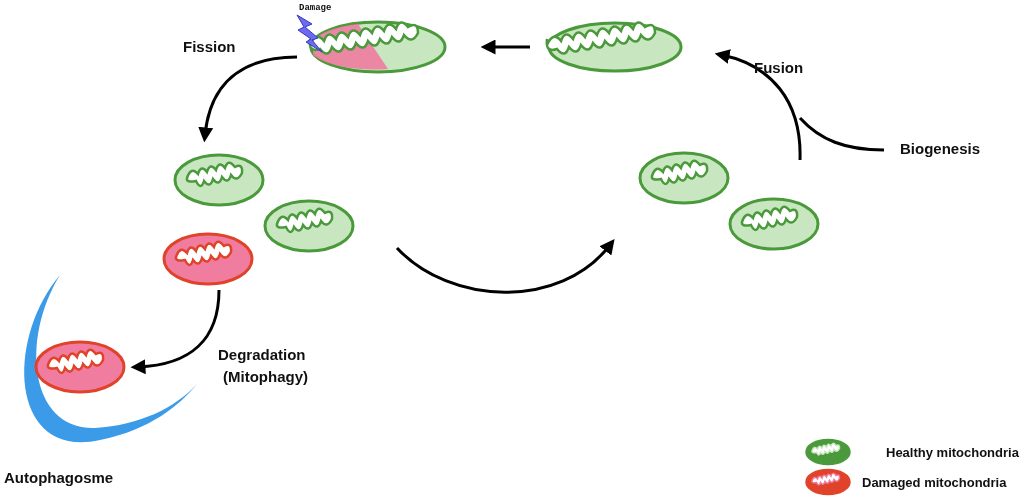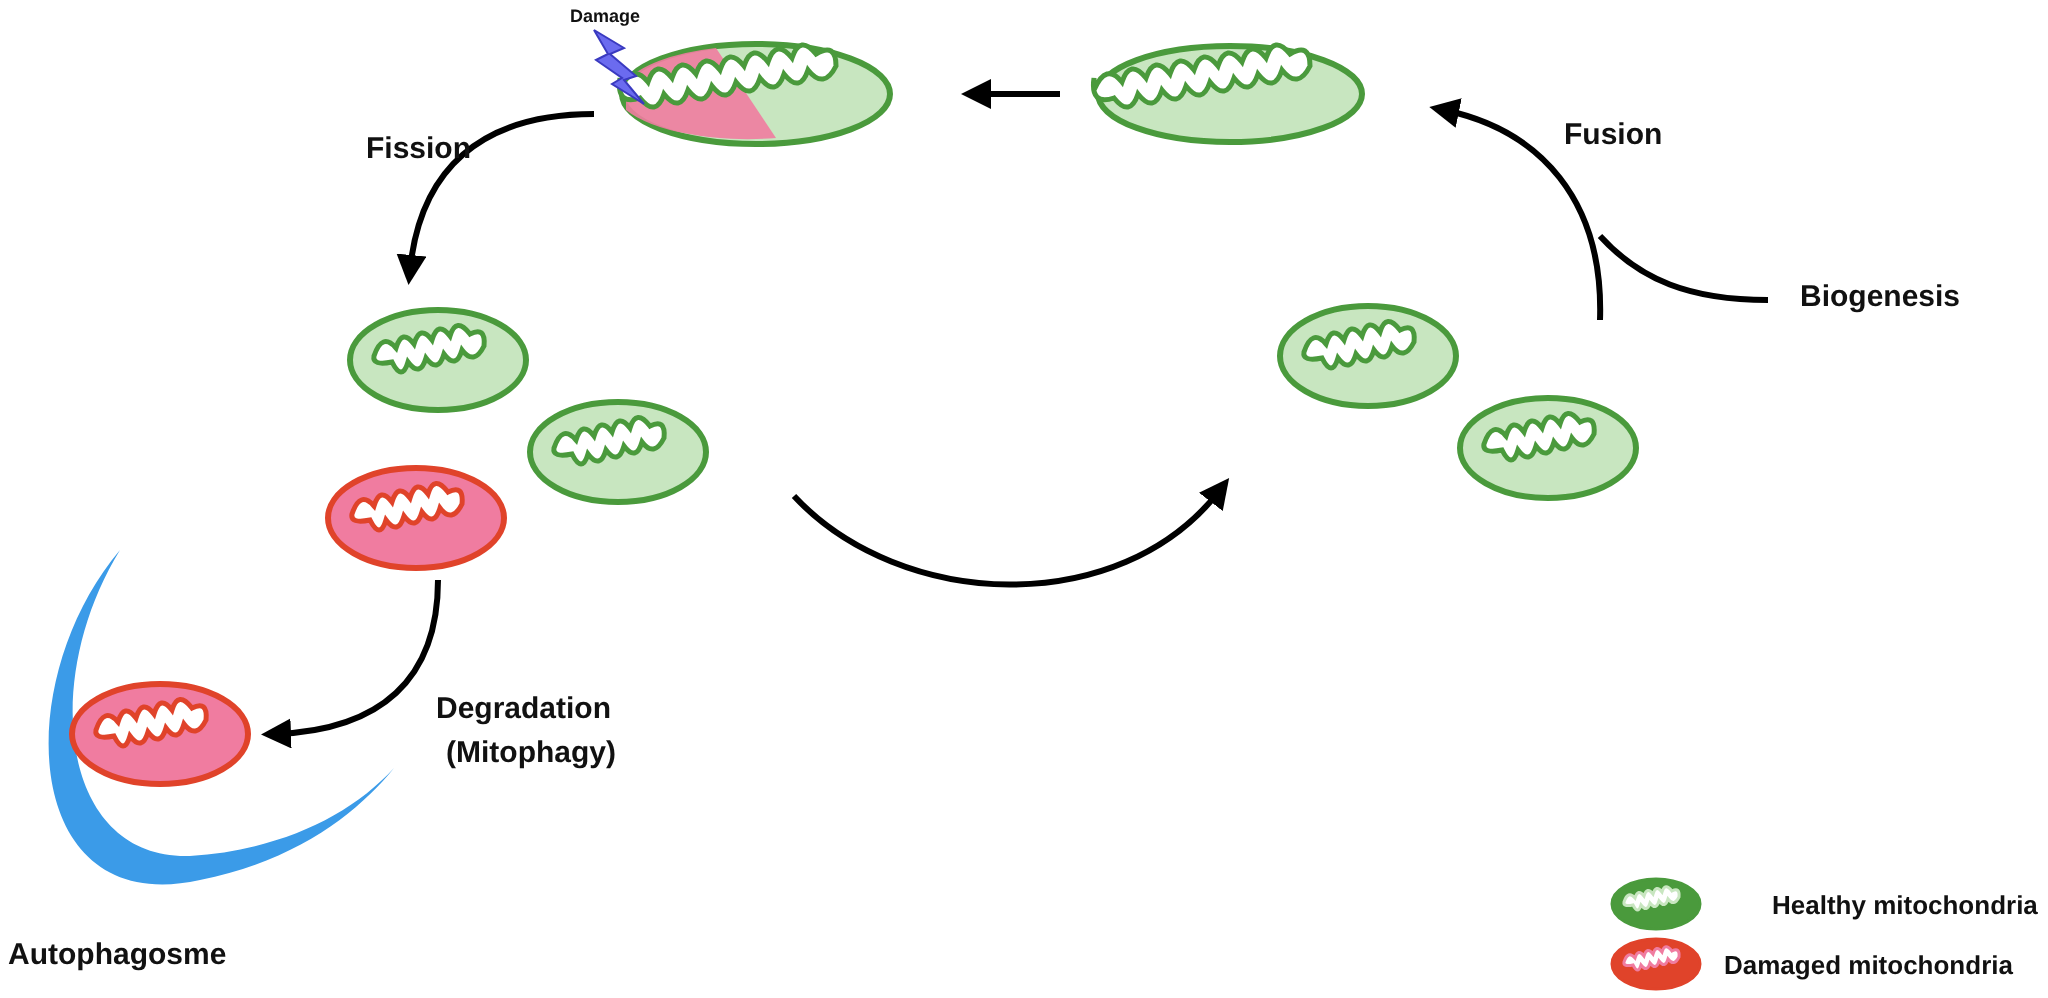--- a/index.html
+++ b/index.html
@@ -80,22 +80,22 @@
   <g transform="translate(828,452) scale(0.5)">
     <ellipse rx="44" ry="25" fill="#4a9a3c" stroke="#4a9a3c" stroke-width="3"></ellipse>
     <use href="#crista-short" fill="#fff" stroke="#c8e6c0" stroke-width="3"></use>
   </g>
   <g transform="translate(828,482) scale(0.5)">
     <ellipse rx="44" ry="25" fill="#e0432a" stroke="#e0432a" stroke-width="3"></ellipse>
     <use href="#crista-short" fill="#fff" stroke="#f07ca0" stroke-width="3"></use>
   </g>
 </svg>
 
-<div class="lbl small" style="left:285px; top:3px;">Damage</div>
-<div class="lbl" style="left:183px; top:38px;margin-top:28px;">Fission</div>
-<div class="lbl" style="left:782px; top:59px;">Fusion</div>
+<div class="lbl small" style="left:299px; top:3px;font-family:Liberation Mono, monospace;">Damage</div>
+<div class="lbl" style="left:183px; top:38px;">Fission</div>
+<div class="lbl" style="left:754px; top:59px;">Fusion</div>
 <div class="lbl" style="left:900px; top:140px;text-align:right;">Biogenesis</div>
 <div class="lbl center" style="left:218px; top:346px;">Degradation</div>
 <div class="lbl center" style="left:223px; top:368px;">(Mitophagy)</div>
 <div class="lbl" style="left:4px; top:450px;margin-top:19px;">Autophagosme</div>
 
 <div class="lbl legend" style="left:862px; top:445px;margin-left:24px;">Healthy mitochondria</div>
 <div class="lbl legend" style="left:862px; top:475px;">Damaged mitochondria</div>
 
 </body></html>

